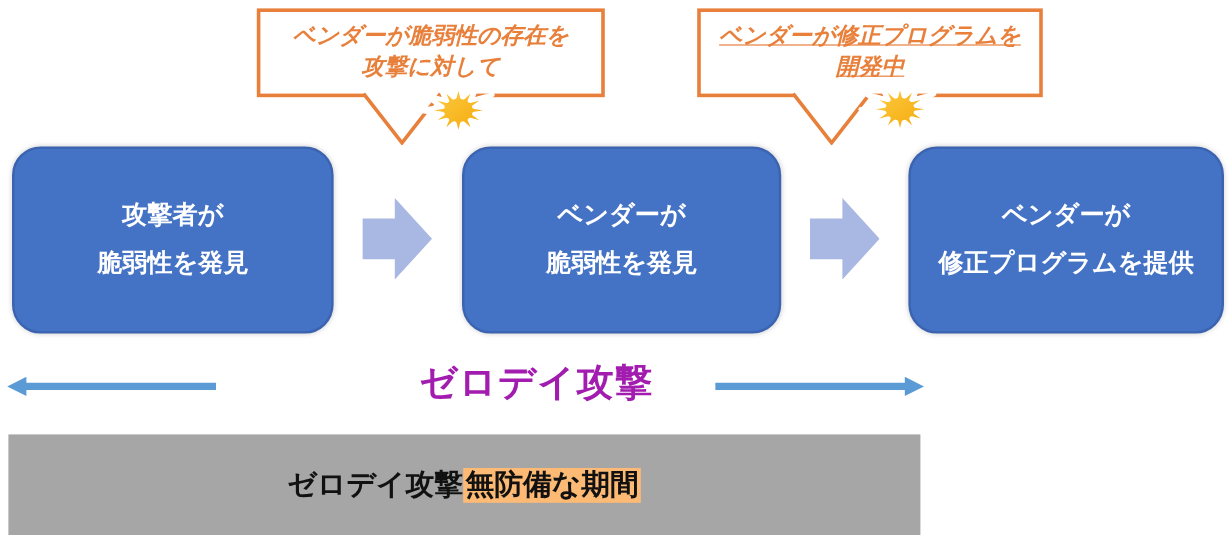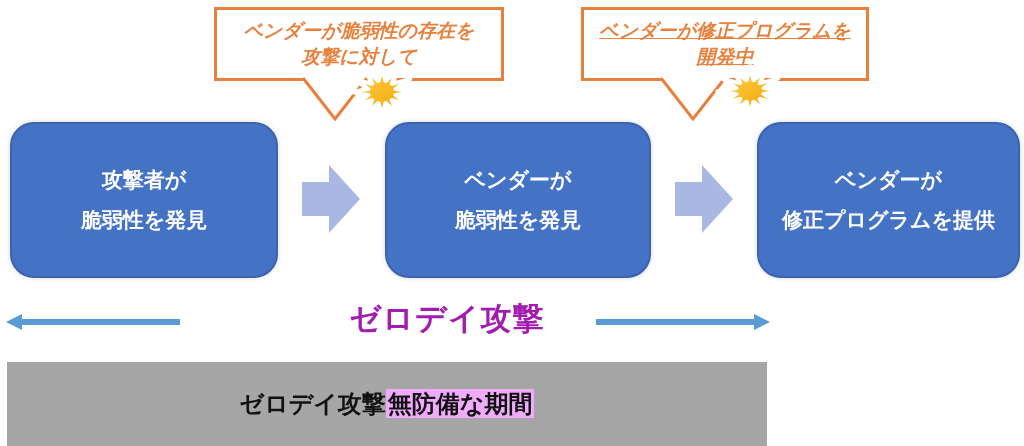--- a/index.html
+++ b/index.html
@@ -47,21 +47,21 @@
     position:absolute;left:342px;top:298px;width:210px;text-align:center;
     color:#a21caf;font-weight:bold;font-size:31px;letter-spacing:1px;
   }
 
   
   .exposure-bar{
     position:absolute;left:7px;top:362px;width:760px;height:84px;background:#a6a6a6;
     display:flex;justify-content:center;align-items:center;
     color:#111111;font-weight:bold;font-size:24px;
   }
-  .exposure-highlight{background:#f0abfc;padding:1px 2px;}
+  .exposure-highlight{background:#fdba74;padding:1px 2px;}
 </style>
 </head>
 <body>
 
 <div class="canvas">
 
   <div class="callout callout-1">
     <div>ベンダーが脆弱性の存在を</div>
     <div>攻撃に対して</div>
   </div>

